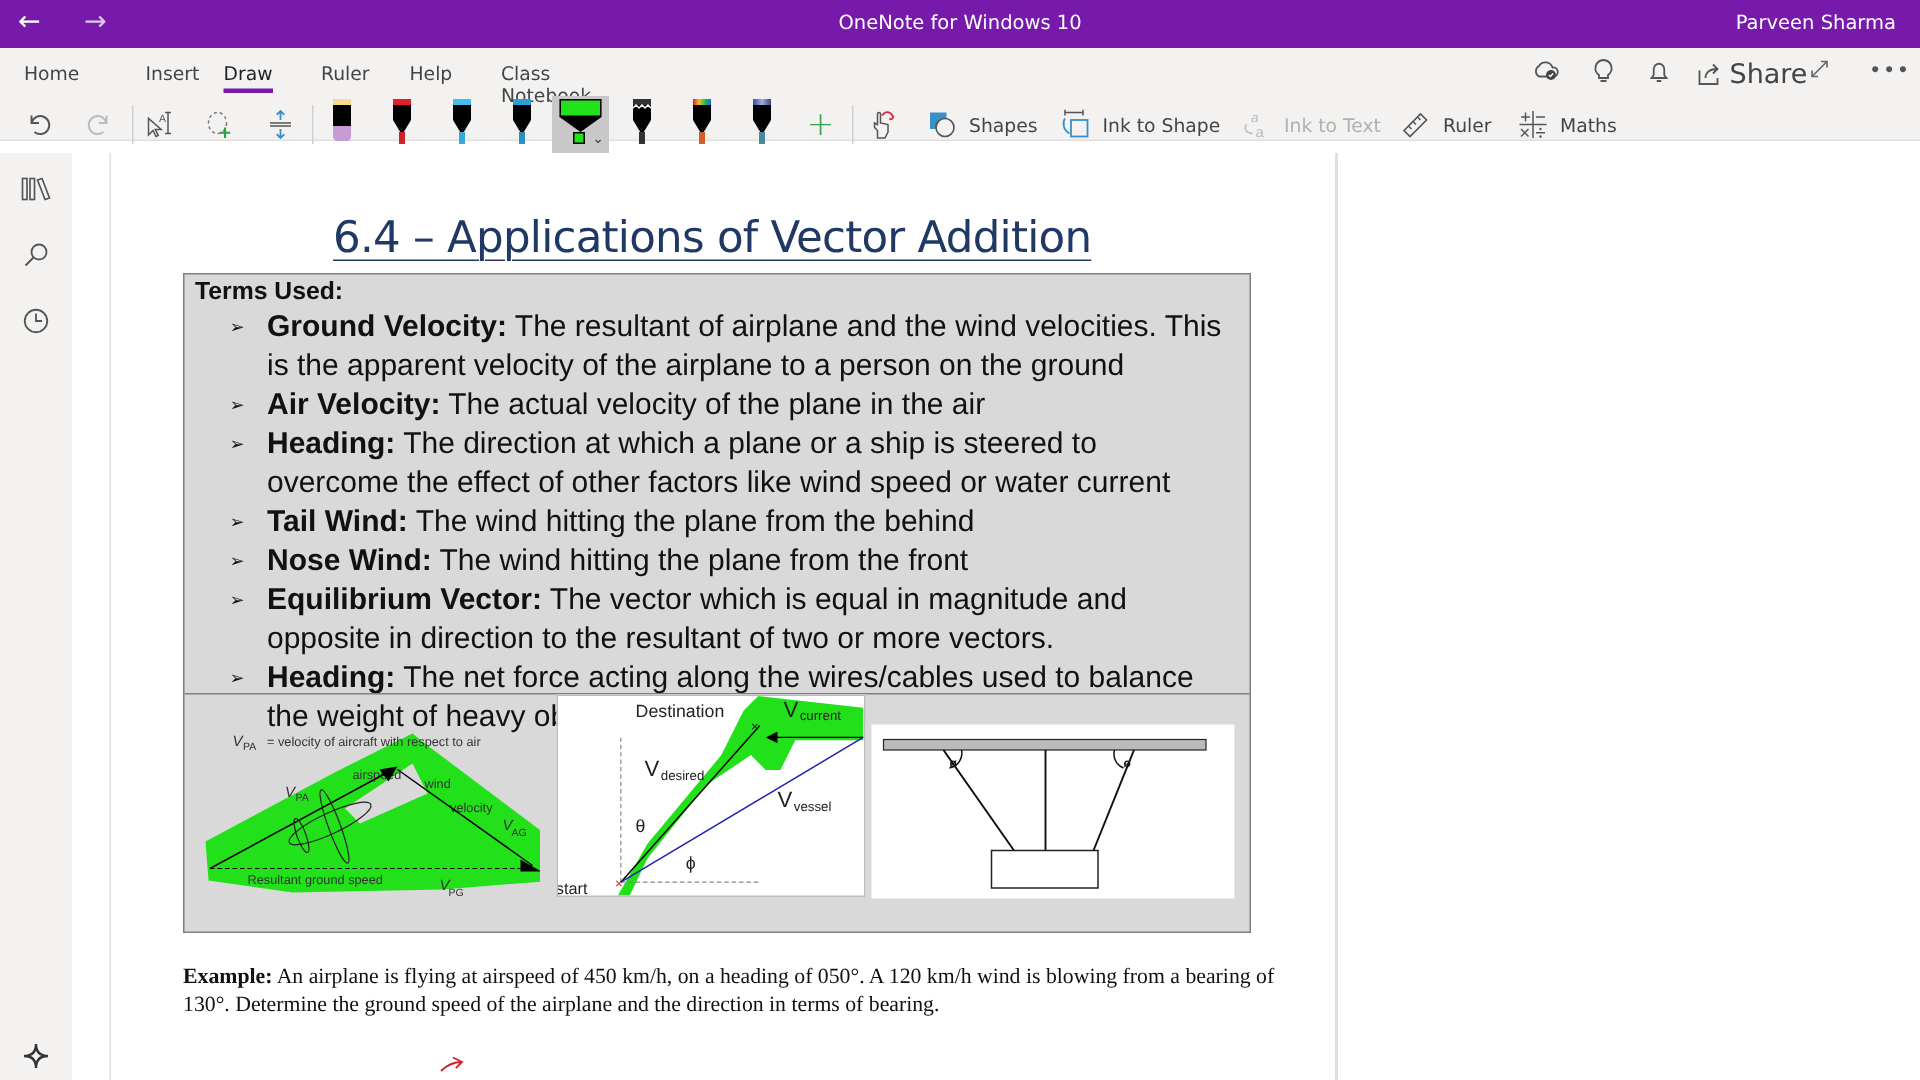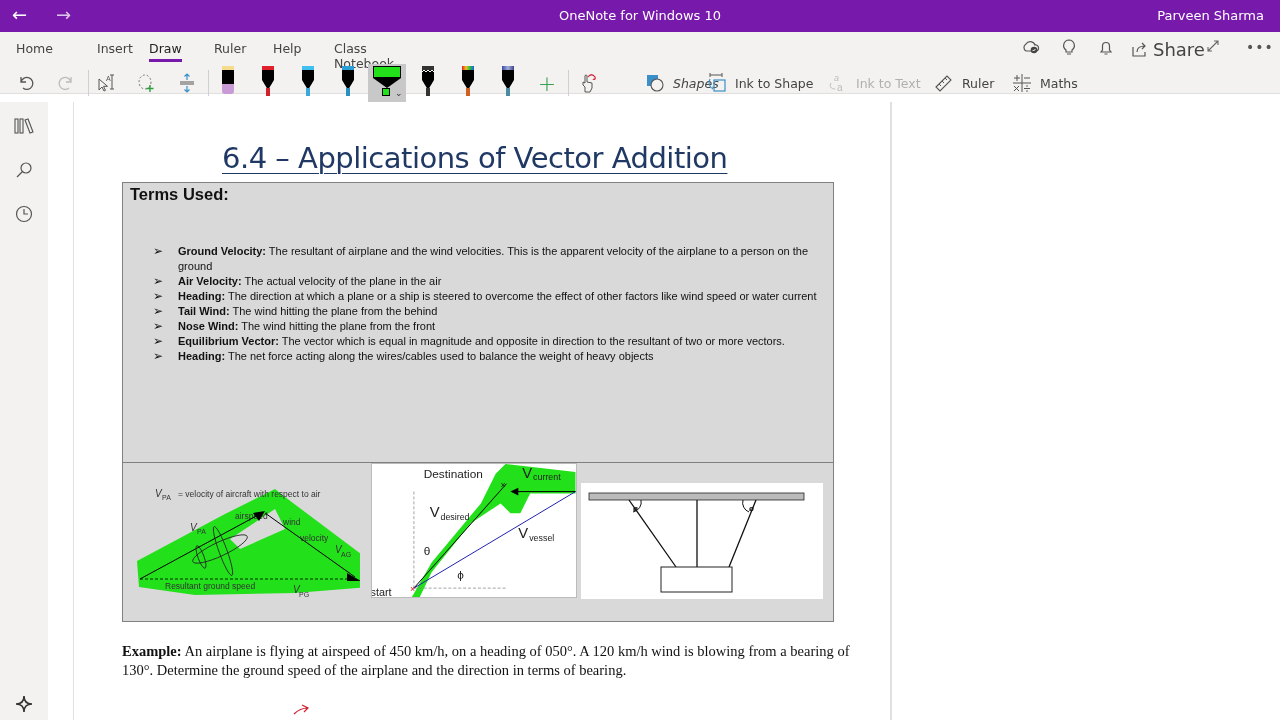--- a/index.html
+++ b/index.html
@@ -28,21 +28,21 @@
   .tlabel { font-size: 12.5px; color: #444; margin-left: 8px; }
   .tlabel.disabled { color: #b0b0b0; }
   .sidebar { position: absolute; left: 0; top: 102px; width: 48px; height: 618px; background: #f3f2f1; }
   .sicon { position: absolute; left: 12px; width: 24px; height: 24px; color: #555; font-size: 16px; text-align: center; cursor: pointer; }
   .pagegap { position: absolute; left: 48px; top: 102px; width: 26px; height: 618px; background: #fff; border-right: 1px solid #e0e0e0; }
   .canvas { position: absolute; left: 75px; top: 102px; width: 815px; height: 618px; background: #fff; }
   .rightpane { position: absolute; left: 890px; top: 102px; width: 390px; height: 618px; background: #fff; border-left: 2px solid #e0e0e0; }
   .page-title { position: absolute; left: 222px; top: 141px; font-family: "DejaVu Sans", sans-serif; font-size: 29px; color: #1f3864; text-decoration: underline; text-decoration-thickness: 1px; text-underline-offset: 5px; font-weight: normal; letter-spacing: -0.5px; }
   .terms-box { position: absolute; left: 122px; top: 182px; width: 712px; height: 440px; background: #d9d9d9; border: 1px solid #808080; font-family: "Liberation Sans", sans-serif; color: #111; }
   .terms-head { position: absolute; left: 7px; top: 2px; font-size: 16.5px; font-weight: bold; }
-  .terms-list { position: absolute; left: 30px; top: 22px; width: 670px; list-style: none; font-size: 11px; line-height: 15px; margin-top: 39px; }
+  .terms-list { position: absolute; left: 30px; top: 22px; width: 670px; list-style: none; font-size: 20px; line-height: 26px; }
   .terms-list li { position: relative; padding-left: 25px; }
   .terms-list li::before { content: "\27A2"; position: absolute; left: 0; top: 0; font-size: 12px; }
   .terms-list b { font-weight: bold; }
   .divider { position: absolute; left: 0; top: 279px; width: 710px; height: 1px; background: #808080; }
   .img1 { position: absolute; left: 12px; top: 286px; width: 225px; height: 138px; }
   .img2 { position: absolute; left: 248px; top: 280px; width: 206px; height: 135px; background: #fff; border: 1px solid #bbb; }
   .img3 { position: absolute; left: 458px; top: 300px; width: 242px; height: 116px; background: #fff; }
   .example { position: absolute; left: 122px; top: 642px; width: 730px; font-family: Liberation Serif, serif; font-size: 14.5px; line-height: 18.5px; color: #111; }
   .example b { font-weight: bold; }
   svg text { font-family: "Liberation Sans", sans-serif; }
@@ -183,21 +183,21 @@
         <div class="nib" style="background:#4a8aa0;"></div>
     </div>
     <div class="tool" style="left:536px; width:22px; color:#3aa050; font-size:22px; font-weight:300;">+</div>
     <div class="sep" style="left:568px;"></div>
     <div class="tool" style="left:576px; width:24px;">
       <svg width="20" height="22" viewBox="0 0 20 22">
           <path d="M7 20 v-5 l-2-2 v-3 l2 1 v-7 a1 1 0 0 1 2 0 v6 l5 1 v5 l-2 4z" fill="none" stroke="#555" stroke-width="1"></path>
           <path d="M10 5 c2-3 5-3 7 0 c1 2 -1 3 -2 2" fill="none" stroke="#d03040" stroke-width="1.3"></path>
         </svg>
     </div>
-    <div class="tool" style="left:645px;font-style:italic;">
+    <div class="tool" style="left:618px;">
       <svg width="20" height="20" viewBox="0 0 20 20">
           <rect x="2" y="2" width="11" height="11" fill="#3a8fc8"></rect>
           <circle cx="12" cy="12" r="6" fill="#f3f2f1" stroke="#555" stroke-width="1.1"></circle>
         </svg>
       <span class="tlabel">Shapes</span>
     </div>
     <div class="tool" style="left:707px;">
       <svg width="20" height="20" viewBox="0 0 20 20">
           <path d="M3 2 h12 M3 0 v4 M15 0 v4" stroke="#555" stroke-width="1"></path>
           <rect x="7" y="7" width="11" height="11" fill="none" stroke="#3a8fc8" stroke-width="1.2"></rect>

